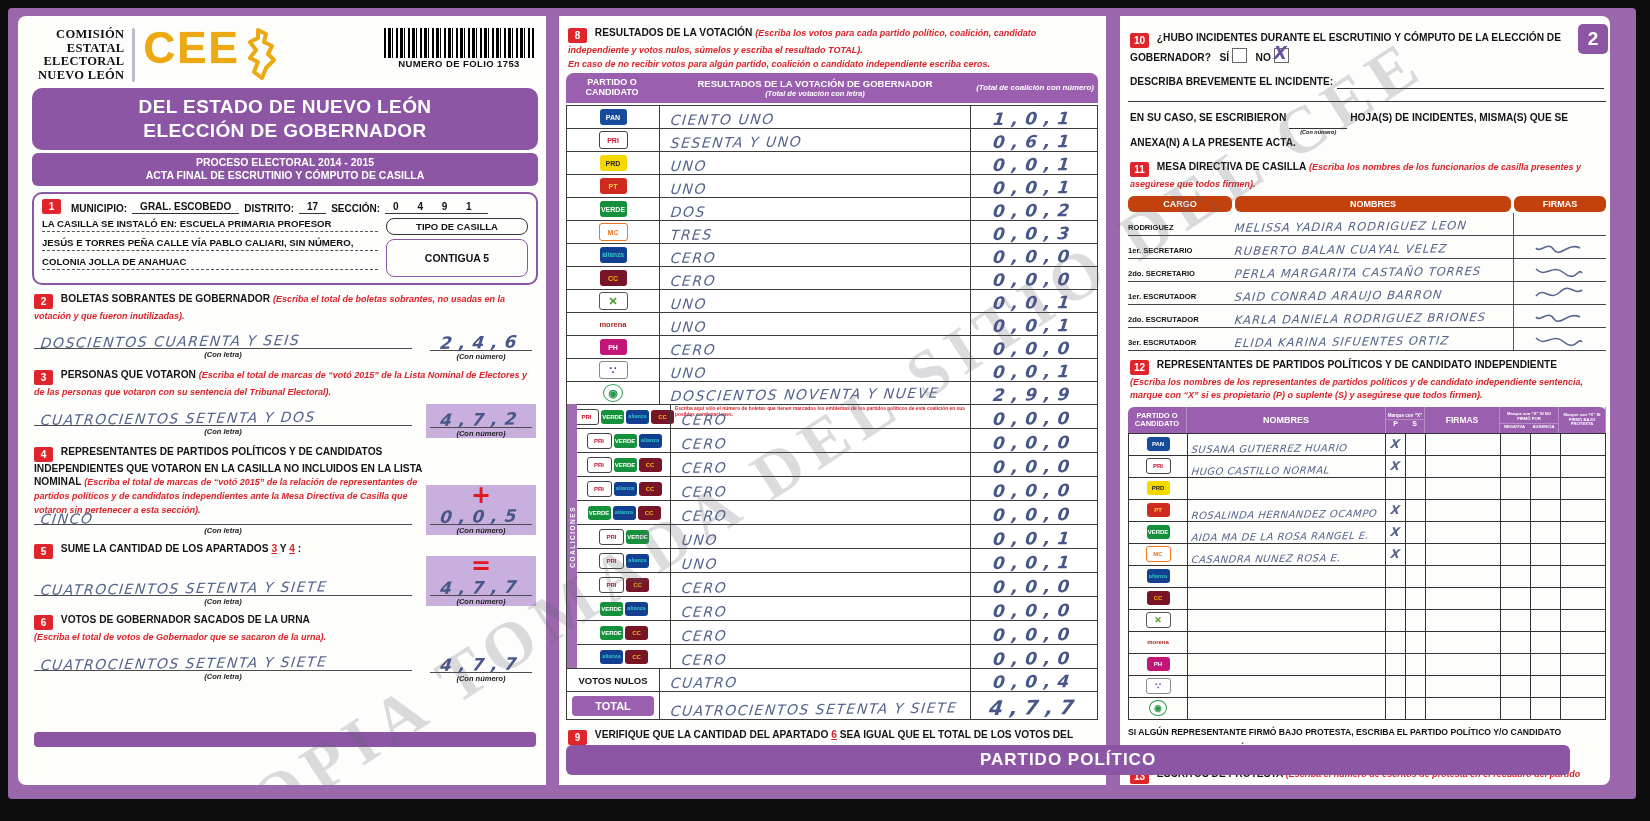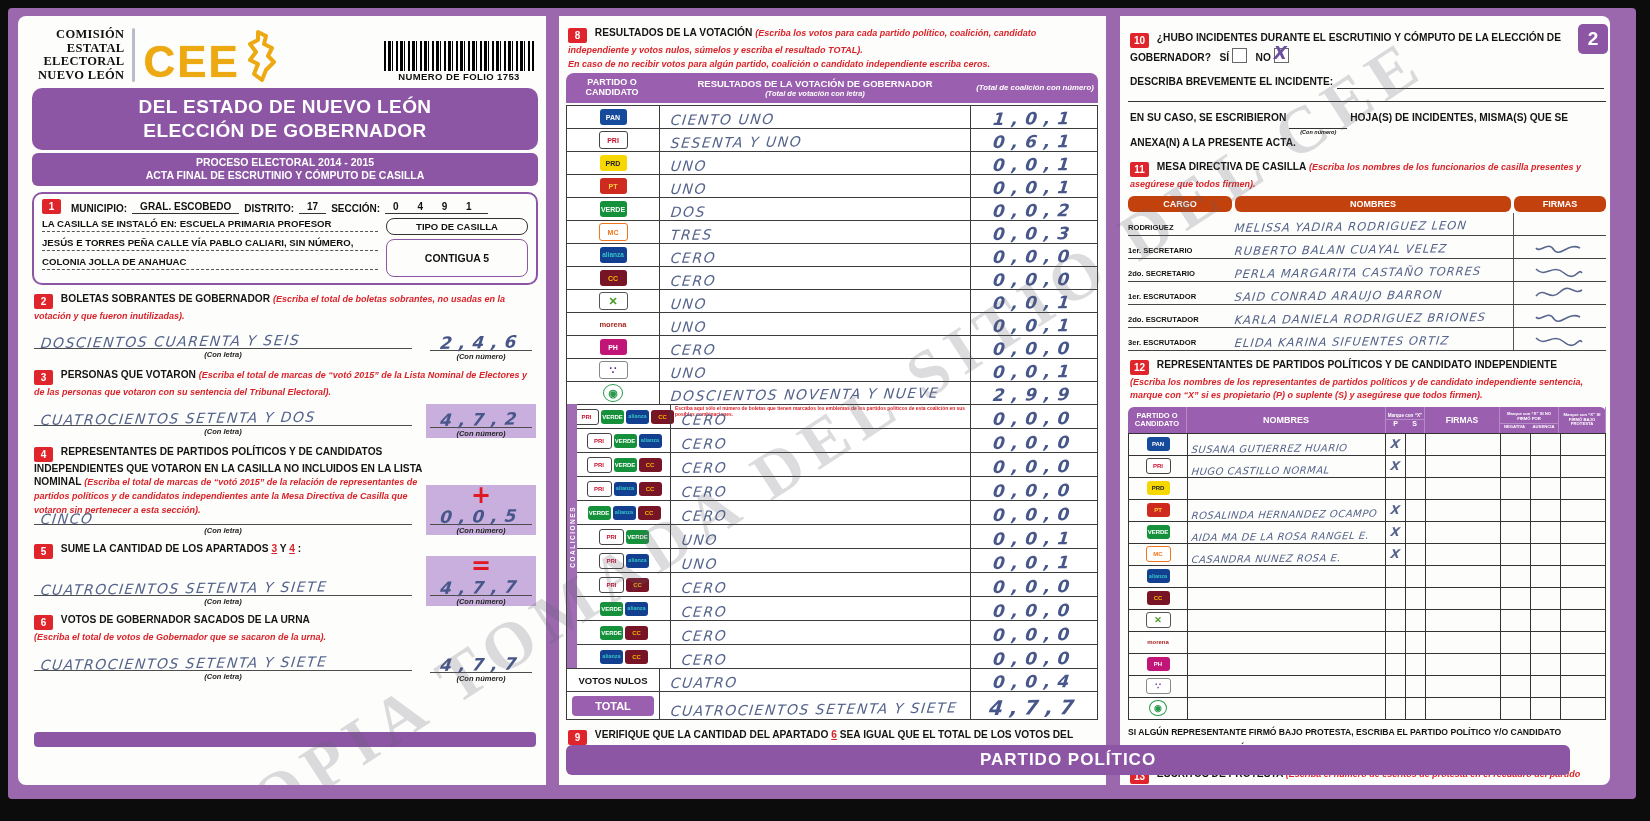--- a/index.html
+++ b/index.html
@@ -29,21 +29,21 @@
   .wline .hand{position:absolute;bottom:-3px;left:6px;}
   .wlabel{font-size:7.5px;font-weight:bold;font-style:italic;text-align:center;color:#222;margin-top:1px;}
   .fill-row{display:flex;gap:14px;margin:2px 2px 0 2px;}
   .letra-box{flex:1;}
   .num-box{width:102px;text-align:center;padding:2px 4px 0 4px;}
   .num-box.lav{background:#c9afdd;}
   .num-box .wline .hand{left:50%;transform:translateX(-50%) rotate(-1deg) skewX(-7deg);}
   .sym{color:#e1181f;font-weight:900;font-size:24px;line-height:16px;text-align:center;font-family:"DejaVu Sans",sans-serif;}
 
   
-  .hdr{display:flex;align-items:flex-end;gap:8px;padding:4px 2px 2px 6px;}
+  .hdr{display:flex;align-items:flex-start;gap:8px;padding:4px 2px 2px 6px;}
   .org{font-weight:bold;font-size:12.5px;line-height:1.08;text-align:right;white-space:pre-line;color:#111;
     font-family:"Liberation Serif",serif;letter-spacing:.3px;}
   .hdr-sep{width:3px;align-self:stretch;background:#b9bdc9;border-radius:2px;}
   .cee{color:#eda912;font-weight:900;font-size:44px;letter-spacing:2px;line-height:.9;
     font-family:"Liberation Sans",sans-serif;text-shadow:0 0 1px #eda912;}
   .nl-shape{flex:none;margin-left:-4px;}
   .folio-wrap{margin-left:auto;text-align:center;padding-right:2px;}
   .barcode{width:150px;height:30px;background:repeating-linear-gradient(90deg,#000 0 2px,#fff 2px 4px,#000 4px 7px,#fff 7px 8px,#000 8px 9px,#fff 9px 12px);}
   .folio{font-size:9.5px;font-weight:bold;color:#111;margin-top:0;letter-spacing:.4px;}
   .banner{background:#8d56a5;border-radius:10px;color:#fff;text-align:center;font-weight:bold;

